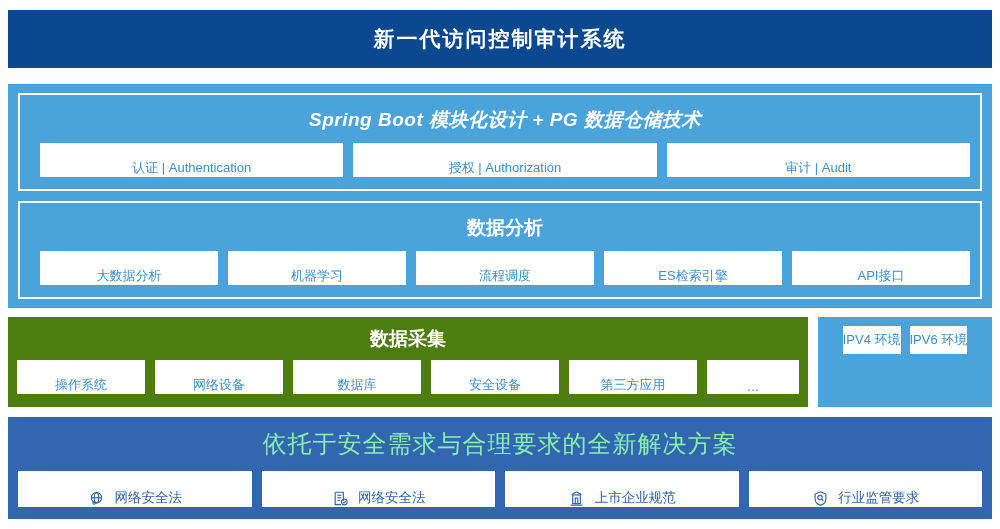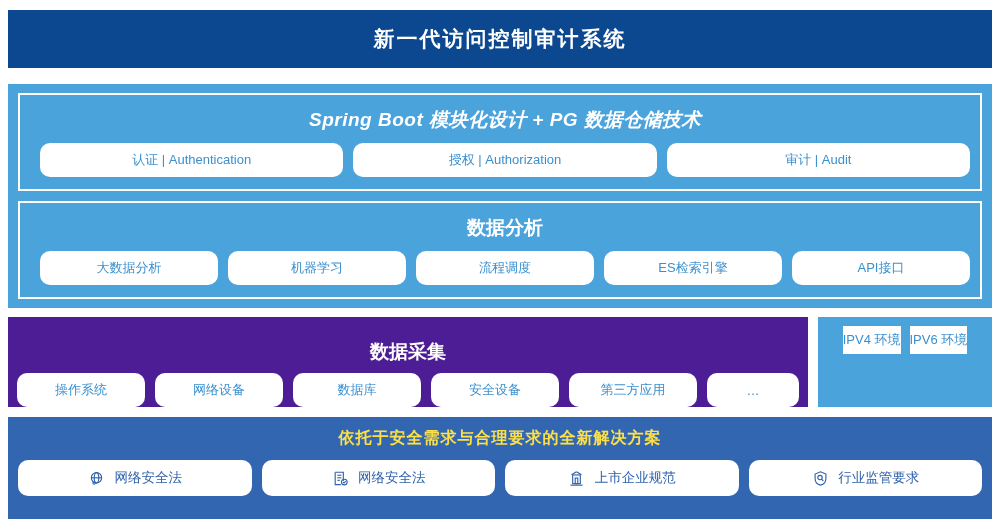--- a/index.html
+++ b/index.html
@@ -73,43 +73,42 @@
   }
   .card-row {
     display: flex;
     gap: 10px;
   }
   .card {
     flex: 1 1 0;
     background: #ffffff;
     height: 34px;
     display: flex;
-    align-items: center;
+    align-items: flex-end;
     justify-content: center;
     color: #3a90cf;
     font-size: 13px;
     box-sizing: border-box;
-    border-radius: 10px;
   }
 
   
   .row-middle {
     position: absolute;
     left: 8px;
     top: 317px;
     width: 984px;
     height: 90px;
     display: flex;
     gap: 10px;
   }
   .panel-collect {
     flex: 1 1 auto;
-    background: #4c1d95;
-    box-sizing: border-box;
-    padding: 19px 9px 9px 9px;
+    background: #4d7c0f;
+    box-sizing: border-box;
+    padding: 6px 9px 9px 9px;
   }
   .panel-collect .box-title {
     padding: 3px 0 8px 0;
   }
   .panel-ipv {
     width: 174px;
     flex: 0 0 174px;
     background: #4ba3dc;
     box-sizing: border-box;
     padding: 9px 12px;
@@ -136,23 +135,23 @@
     position: absolute;
     left: 8px;
     top: 417px;
     width: 984px;
     height: 102px;
     background: #3366b0;
     box-sizing: border-box;
     padding: 8px 10px 12px 10px;
   }
   .panel-bottom .box-title {
-    color: #fde047;
-    font-size: 16px;
-    font-weight: bold;
+    color: #86efac;
+    font-size: 24px;
+    font-weight: normal;
     padding: 3px 0 11px 0;
     letter-spacing: 1px;
   }
   .card.compliance {
     height: 36px;
     gap: 9px;
     color: #2f62ab;
     font-size: 13.5px;
   }
   .icon-wrap {

